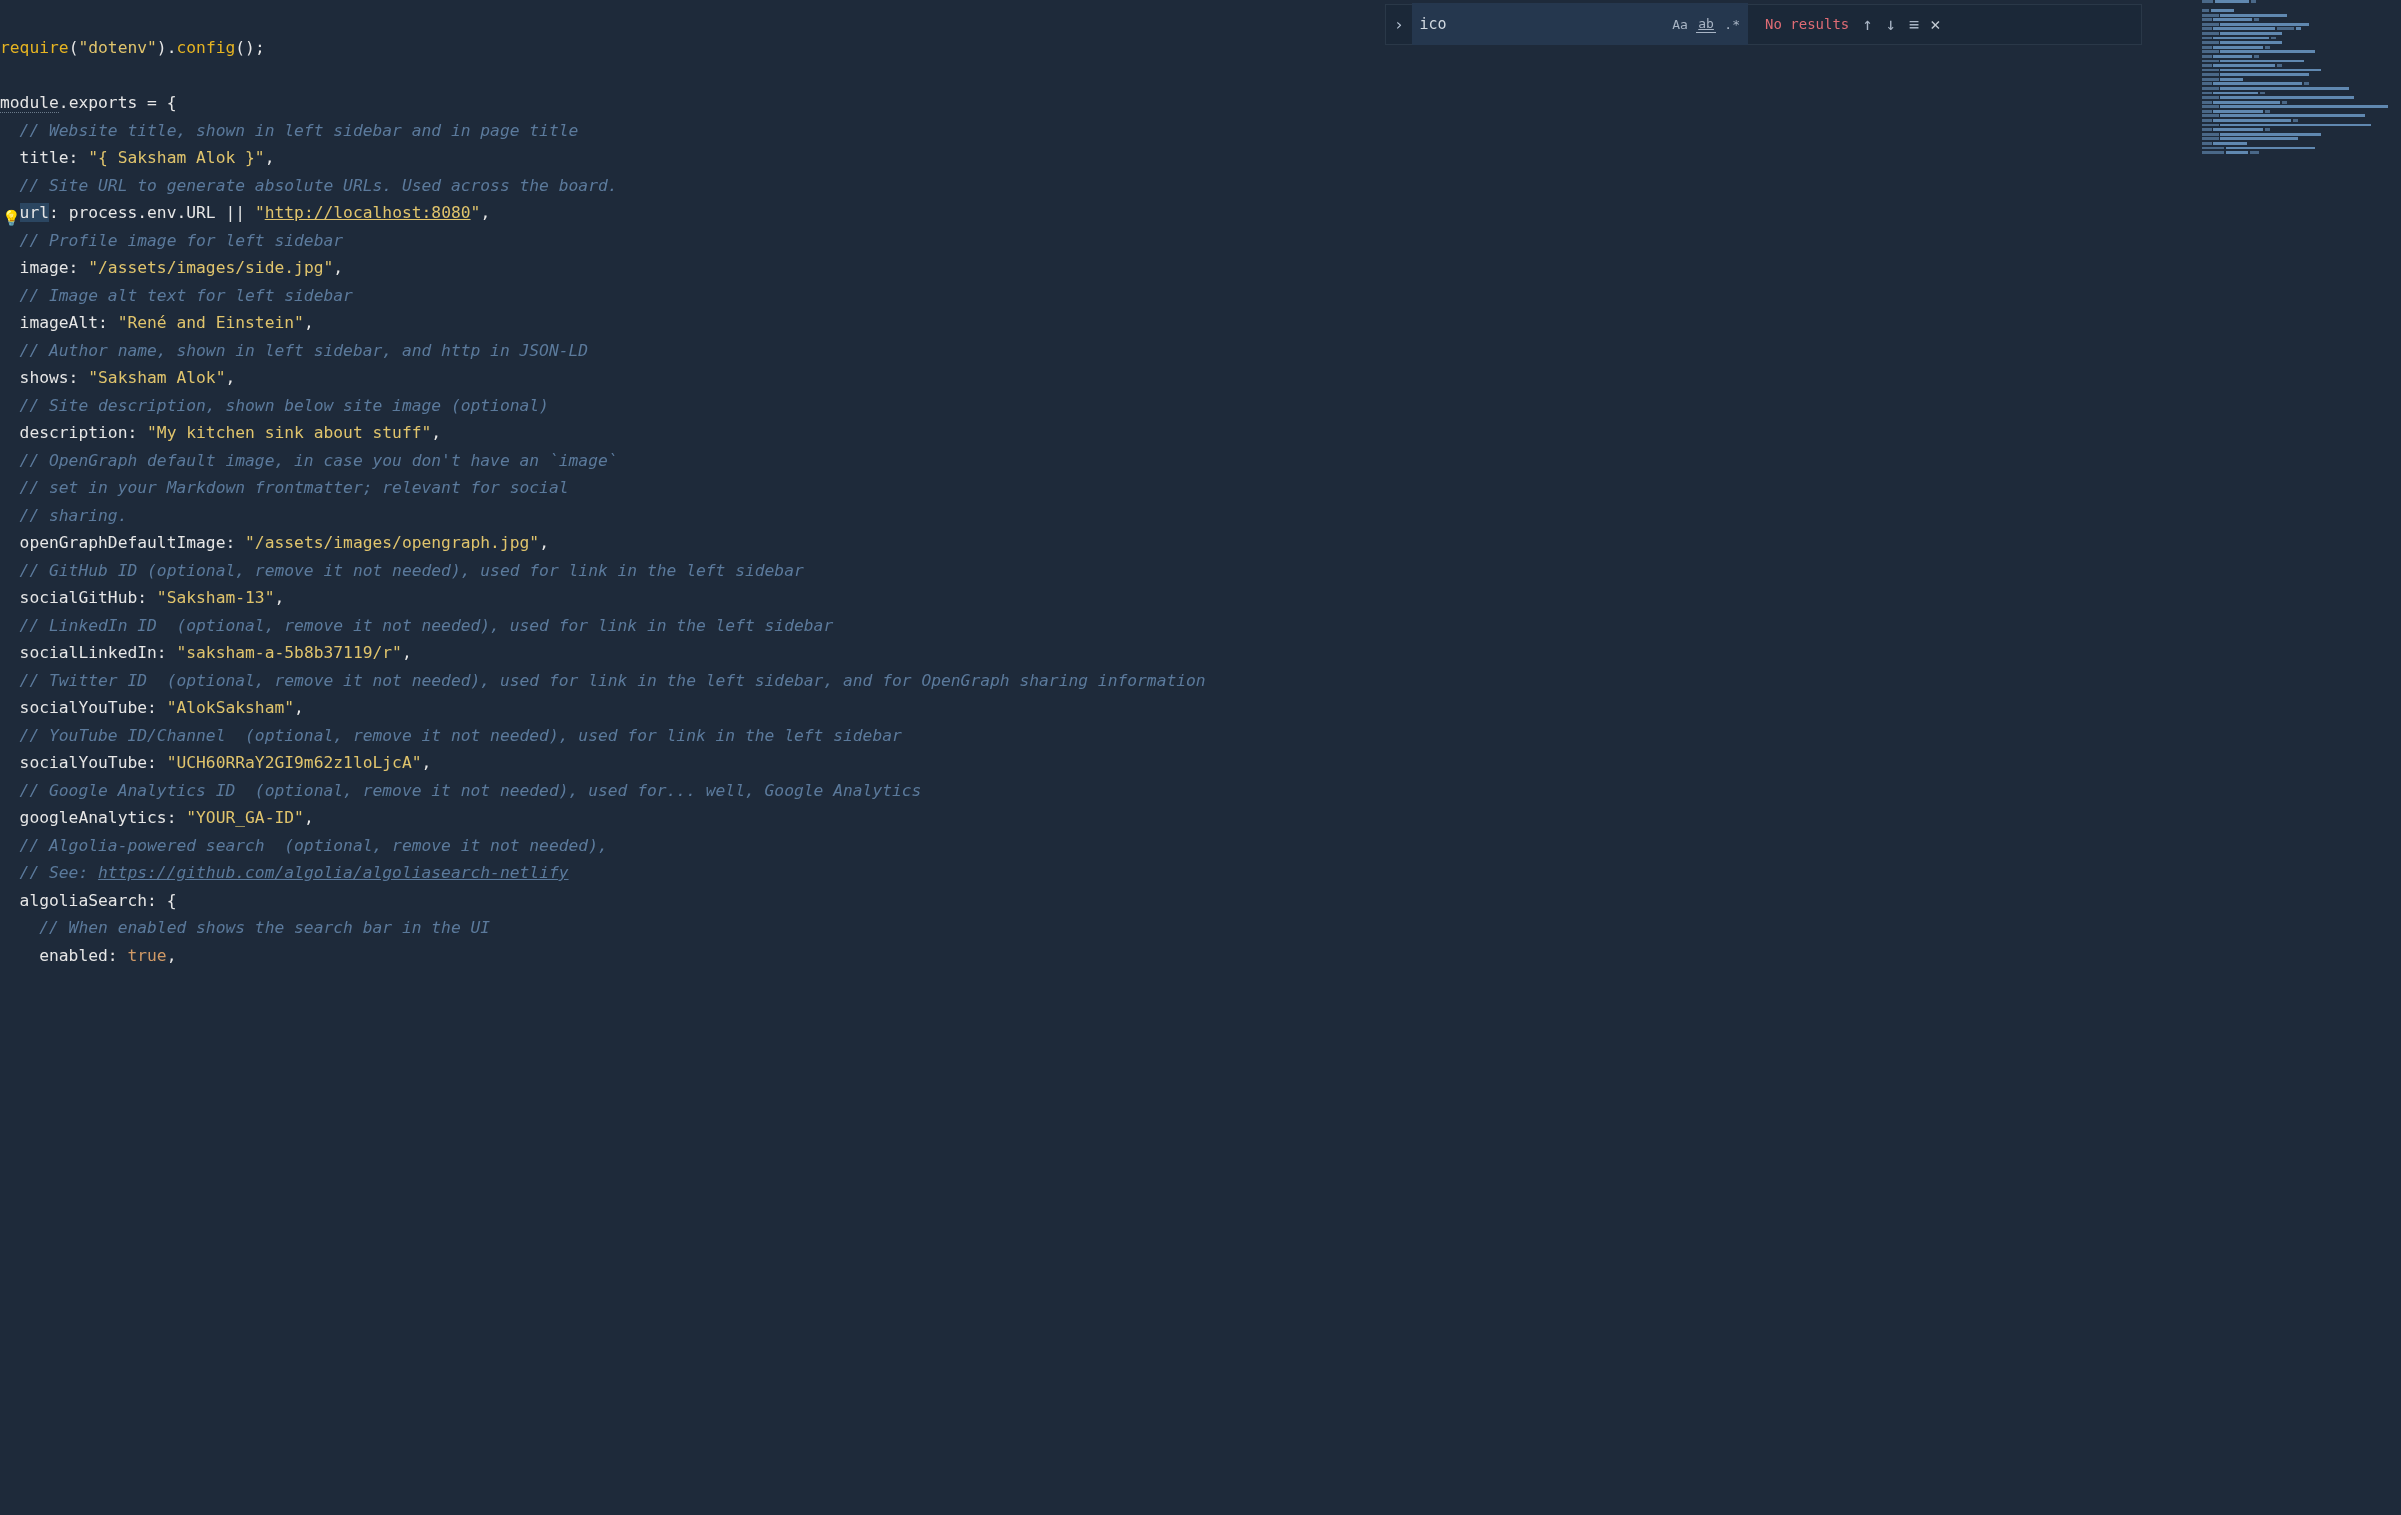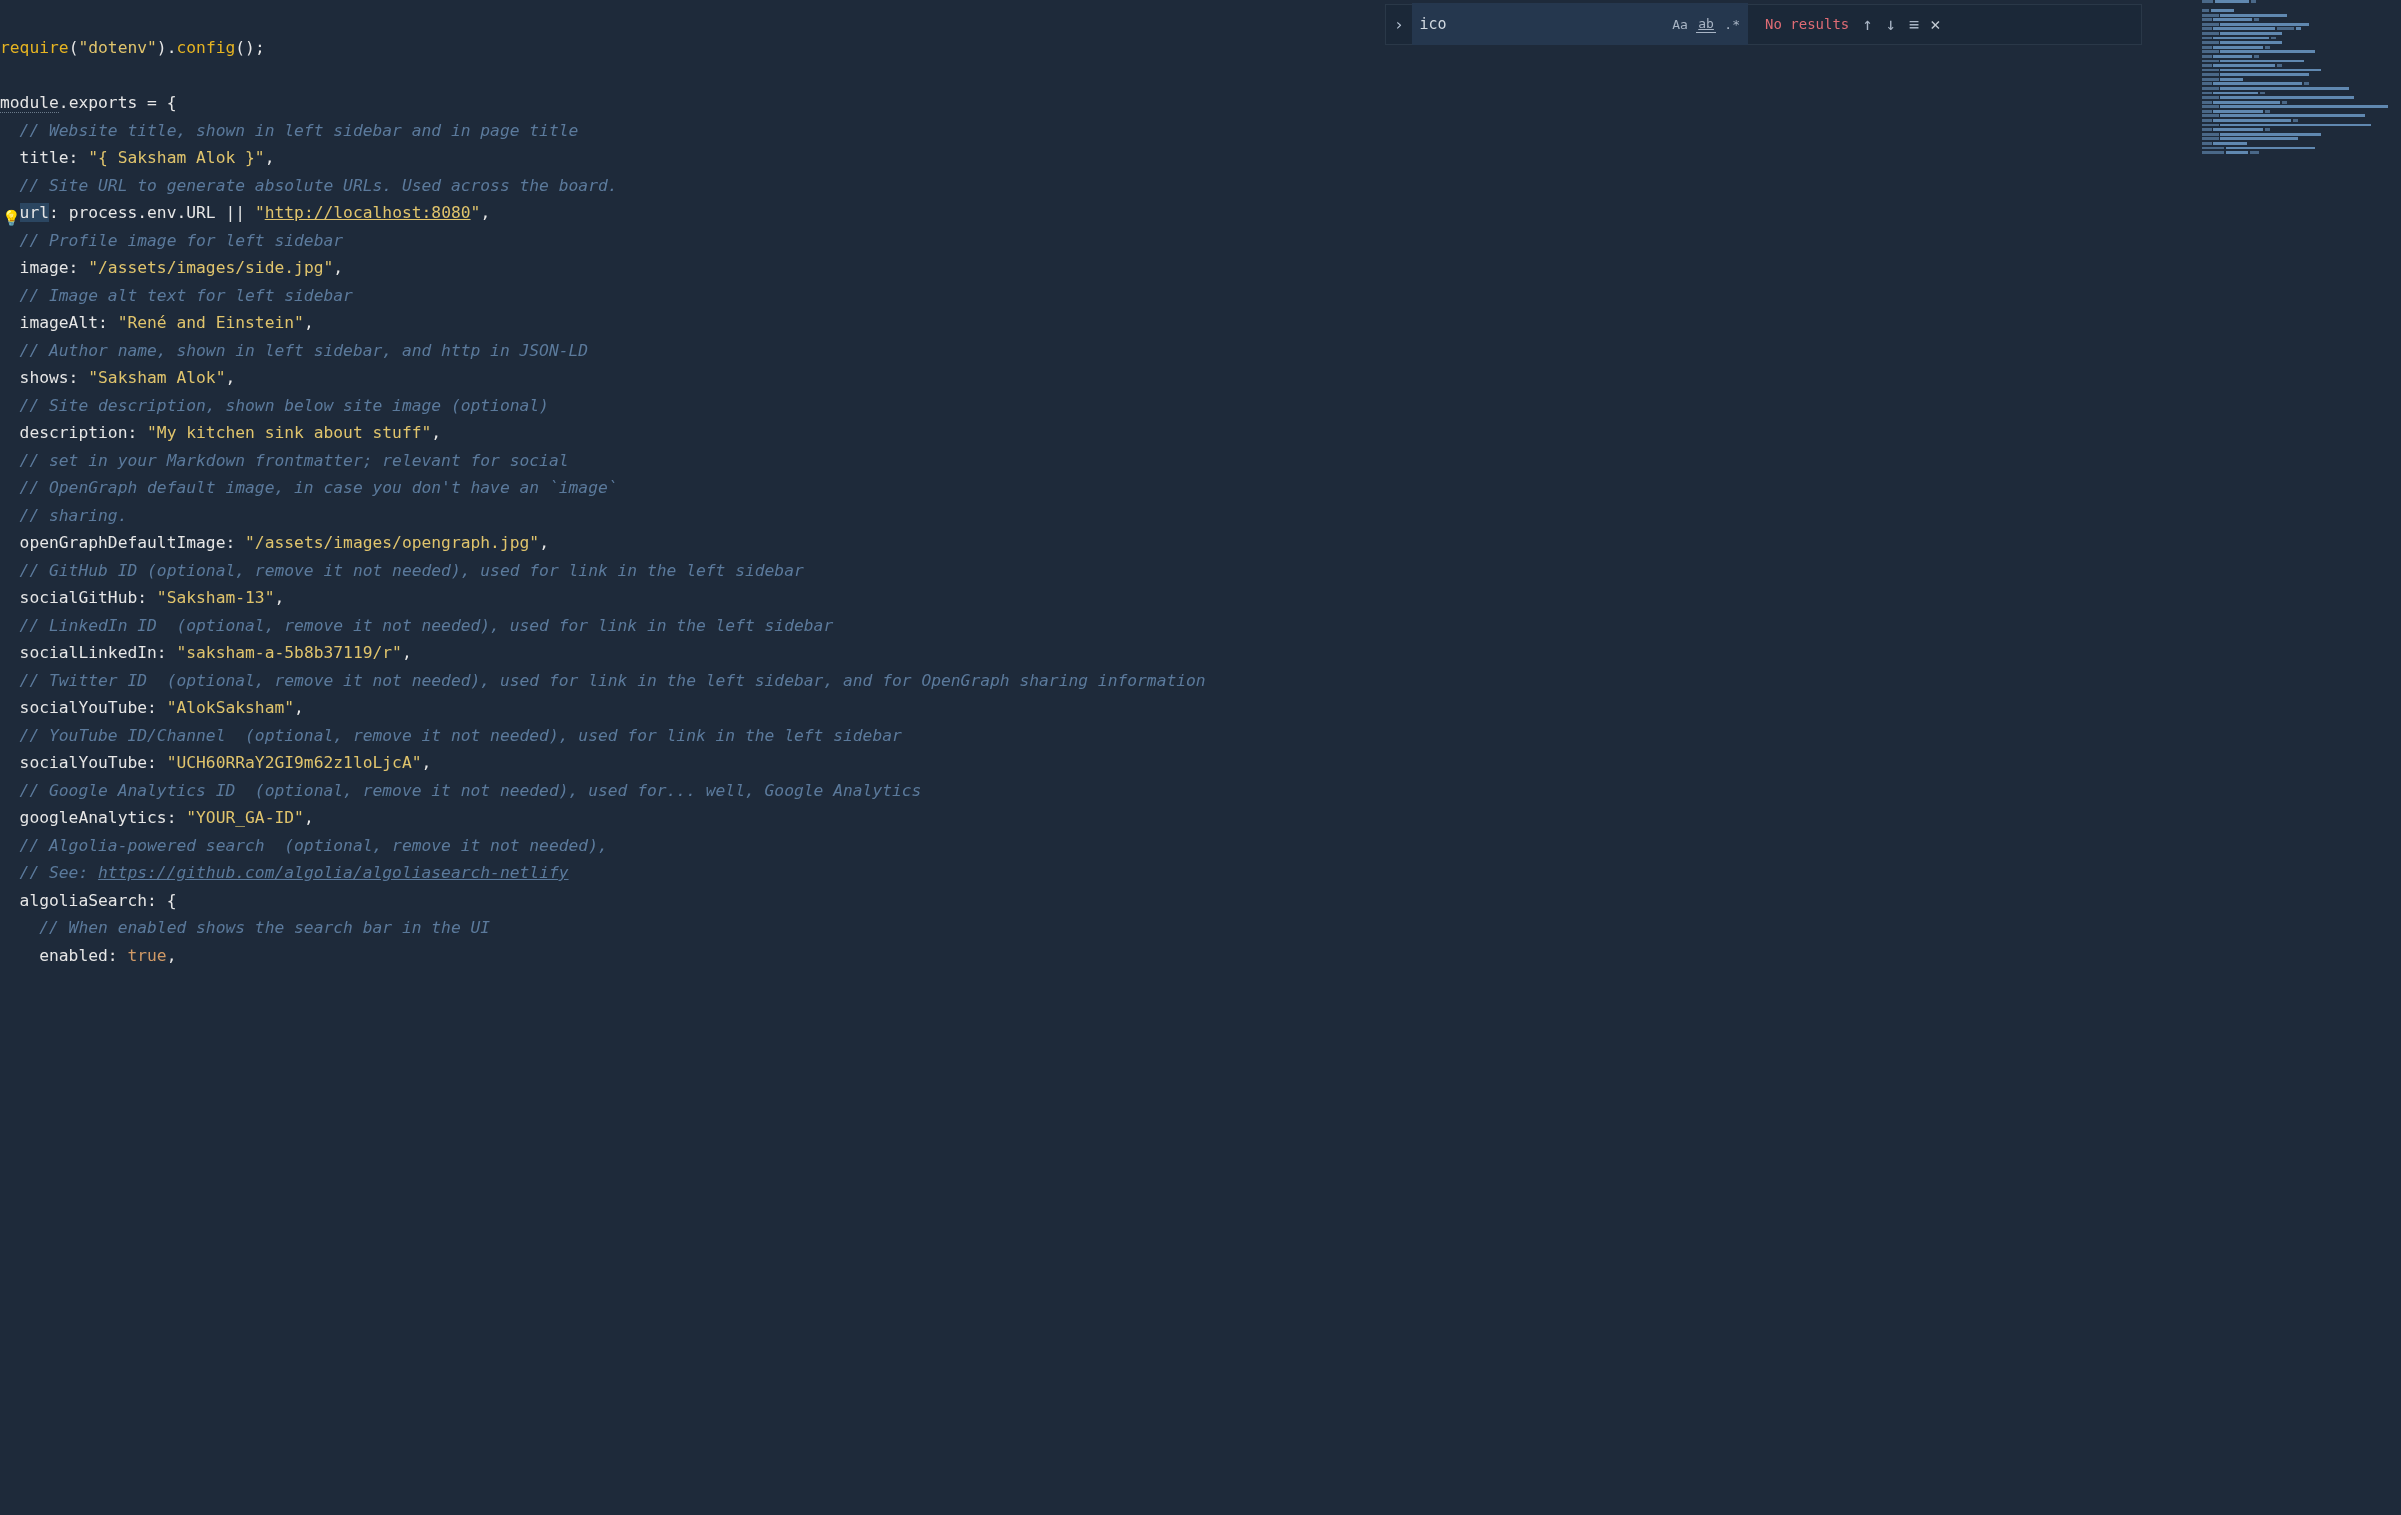--- a/index.html
+++ b/index.html
@@ -150,22 +150,22 @@
   <div class="code-line"><span class="tok-comment">  // Site URL to generate absolute URLs. Used across the board.</span></div>
   <div class="code-line"><span class="tok-prop">  </span><span class="tok-prop selected-word">url</span><span class="tok-prop">: process.env.URL || </span><span class="tok-string">"</span><span class="tok-stringlink">http://localhost:8080</span><span class="tok-string">"</span><span class="tok-punct">,</span></div>
   <div class="code-line"><span class="tok-comment">  // Profile image for left sidebar</span></div>
   <div class="code-line"><span class="tok-prop">  image: </span><span class="tok-string">"/assets/images/side.jpg"</span><span class="tok-punct">,</span></div>
   <div class="code-line"><span class="tok-comment">  // Image alt text for left sidebar</span></div>
   <div class="code-line"><span class="tok-prop">  imageAlt: </span><span class="tok-string">"René and Einstein"</span><span class="tok-punct">,</span></div>
   <div class="code-line"><span class="tok-comment">  // Author name, shown in left sidebar, and http in JSON-LD</span></div>
   <div class="code-line"><span class="tok-prop">  shows: </span><span class="tok-string">"Saksham Alok"</span><span class="tok-punct">,</span></div>
   <div class="code-line"><span class="tok-comment">  // Site description, shown below site image (optional)</span></div>
   <div class="code-line"><span class="tok-prop">  description: </span><span class="tok-string">"My kitchen sink about stuff"</span><span class="tok-punct">,</span></div>
+  <div class="code-line"><span class="tok-comment">  // OpenGraph default image, in case you don't have an `image`</span></div>
   <div class="code-line"><span class="tok-comment">  // set in your Markdown frontmatter; relevant for social</span></div>
-  <div class="code-line"><span class="tok-comment">  // OpenGraph default image, in case you don't have an `image`</span></div>
   <div class="code-line"><span class="tok-comment">  // sharing.</span></div>
   <div class="code-line"><span class="tok-prop">  openGraphDefaultImage: </span><span class="tok-string">"/assets/images/opengraph.jpg"</span><span class="tok-punct">,</span></div>
   <div class="code-line"><span class="tok-comment">  // GitHub ID (optional, remove it not needed), used for link in the left sidebar</span></div>
   <div class="code-line"><span class="tok-prop">  socialGitHub: </span><span class="tok-string">"Saksham-13"</span><span class="tok-punct">,</span></div>
   <div class="code-line"><span class="tok-comment">  // LinkedIn ID  (optional, remove it not needed), used for link in the left sidebar</span></div>
   <div class="code-line"><span class="tok-prop">  socialLinkedIn: </span><span class="tok-string">"saksham-a-5b8b37119/r"</span><span class="tok-punct">,</span></div>
   <div class="code-line"><span class="tok-comment">  // Twitter ID  (optional, remove it not needed), used for link in the left sidebar, and for OpenGraph sharing information</span></div>
   <div class="code-line"><span class="tok-prop">  socialYouTube: </span><span class="tok-string">"AlokSaksham"</span><span class="tok-punct">,</span></div>
   <div class="code-line"><span class="tok-comment">  // YouTube ID/Channel  (optional, remove it not needed), used for link in the left sidebar</span></div>
   <div class="code-line"><span class="tok-prop">  socialYouTube: </span><span class="tok-string">"UCH60RRaY2GI9m62z1loLjcA"</span><span class="tok-punct">,</span></div>

